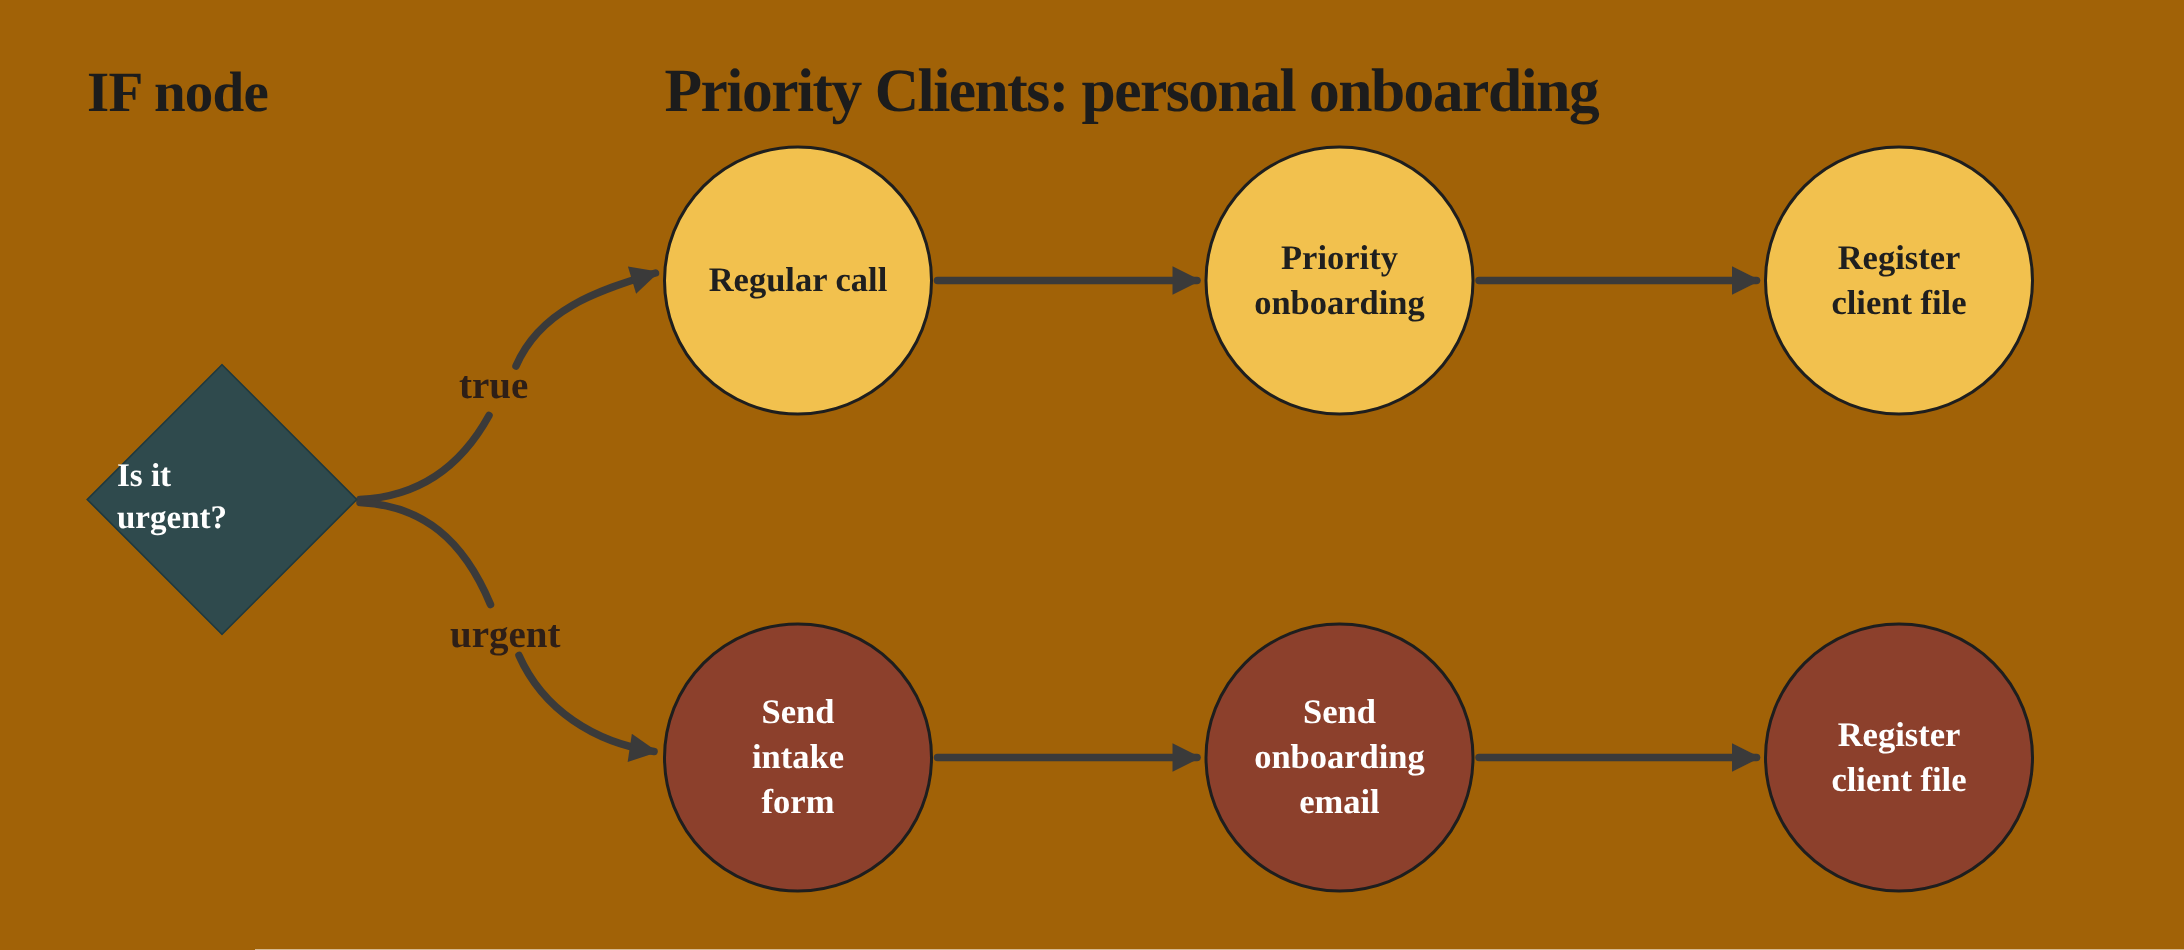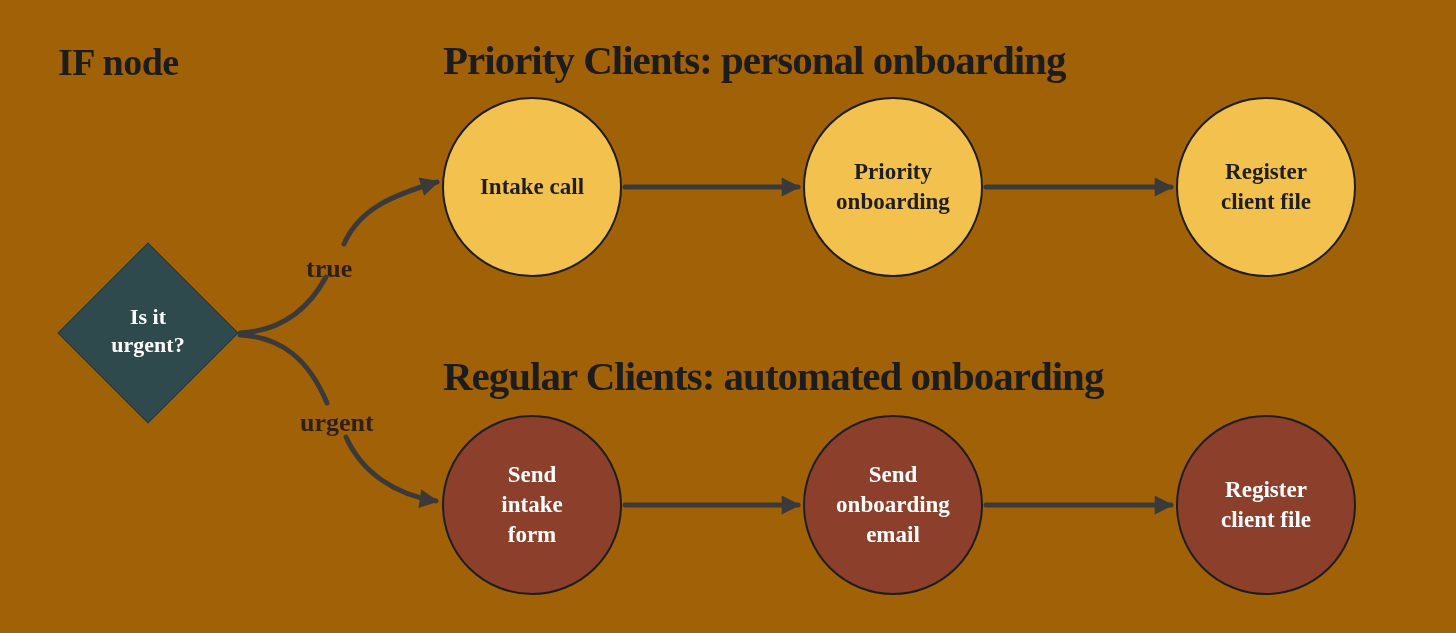--- a/index.html
+++ b/index.html
@@ -30,21 +30,21 @@
   .diamond-shape {
     position: absolute; left: 84px; top: 269px;
     width: 128px; height: 128px;
     background: #2F4A4D;
     border: 1px solid #22393C;
     transform: rotate(45deg);
     box-sizing: border-box;
   }
   .diamond-label {
     position: absolute; left: 78px; top: 303px; width: 140px;
-    text-align: center; color: #FFFFFF;
+    text-align: left; color: #FFFFFF;
     font-size: 22px; font-weight: bold; line-height: 1.27;
     white-space: pre-line;
   }
 
   .node {
     position: absolute; width: 180px; height: 180px;
     border-radius: 50%; border: 2px solid #1E1E1E;
     box-sizing: border-box;
     display: flex; align-items: center; justify-content: center;
     text-align: center; font-weight: bold; font-size: 23px; line-height: 1.3;
@@ -58,21 +58,21 @@
   .pos-c3 { left: 1176px; top: 97px; }
   .pos-c4 { left: 442px;  top: 415px; }
   .pos-c5 { left: 803px;  top: 415px; }
   .pos-c6 { left: 1176px; top: 415px; }
 
   .edge-label {
     position: absolute;
     font-size: 26px; font-weight: bold; color: #2E1F17;
     white-space: nowrap;
   }
-  .label-true  { left: 306px; top: 254px; }
+  .label-true  { left: 306px; top: 242px; }
   .label-false { left: 300px; top: 408px; }
 </style>
 </head>
 <body>
 
 <div class="canvas">
 
   <svg class="edges" width="1456" height="633" viewBox="0 0 1456 633">
     <defs>
       <marker id="ah" viewBox="0 0 10 10" refX="8.6" refY="5" markerWidth="4.2" markerHeight="3.8" orient="auto-start-reverse">
@@ -87,31 +87,30 @@
       <path marker-end="url(#ah)" d="M 625 187 L 798 187"></path>
       <path marker-end="url(#ah)" d="M 986 187 L 1171 187"></path>
       <path marker-end="url(#ah)" d="M 625 505 L 798 505"></path>
       <path marker-end="url(#ah)" d="M 986 505 L 1171 505"></path>
     </g>
   </svg>
 
   <div class="page-title">IF node</div>
 
   <div class="branch-heading heading-true">Priority Clients: personal onboarding</div>
-  <div class="branch-heading heading-false">Regular Clients: automated onboarding</div>
 
   <div class="diamond-shape" style="background-color: rgb(47, 74, 77);"></div>
   <div class="diamond-label">Is it
 urgent?</div>
 
   <div class="edge-label label-true">true</div>
   <div class="edge-label label-false">urgent</div>
 
   <div class="node node-yellow pos-c1" style="background-color: rgb(242, 193, 78);">
-    <span class="node-label">Intake call</span>
+    <span class="node-label">Regular call</span>
   </div>
   <div class="node node-yellow pos-c2" style="background-color: rgb(242, 193, 78);">
     <span class="node-label">Priority
 onboarding</span>
   </div>
   <div class="node node-yellow pos-c3" style="background-color: rgb(242, 193, 78);">
     <span class="node-label">Register
 client file</span>
   </div>
 

